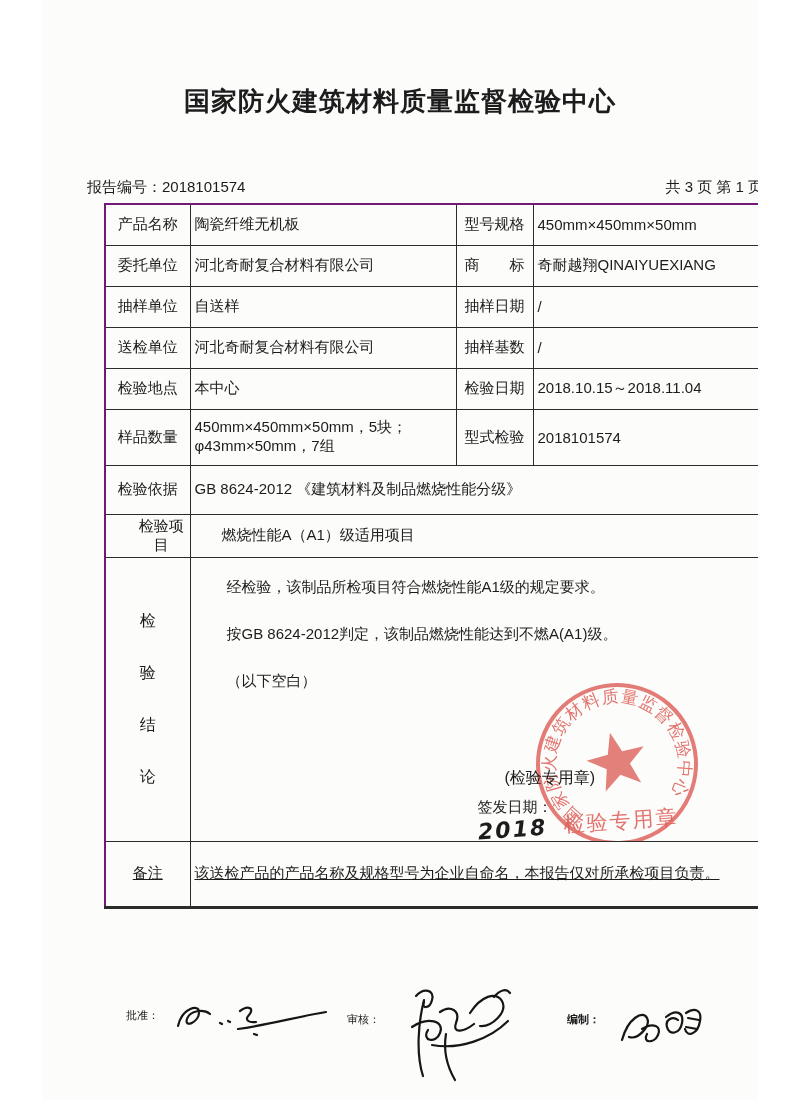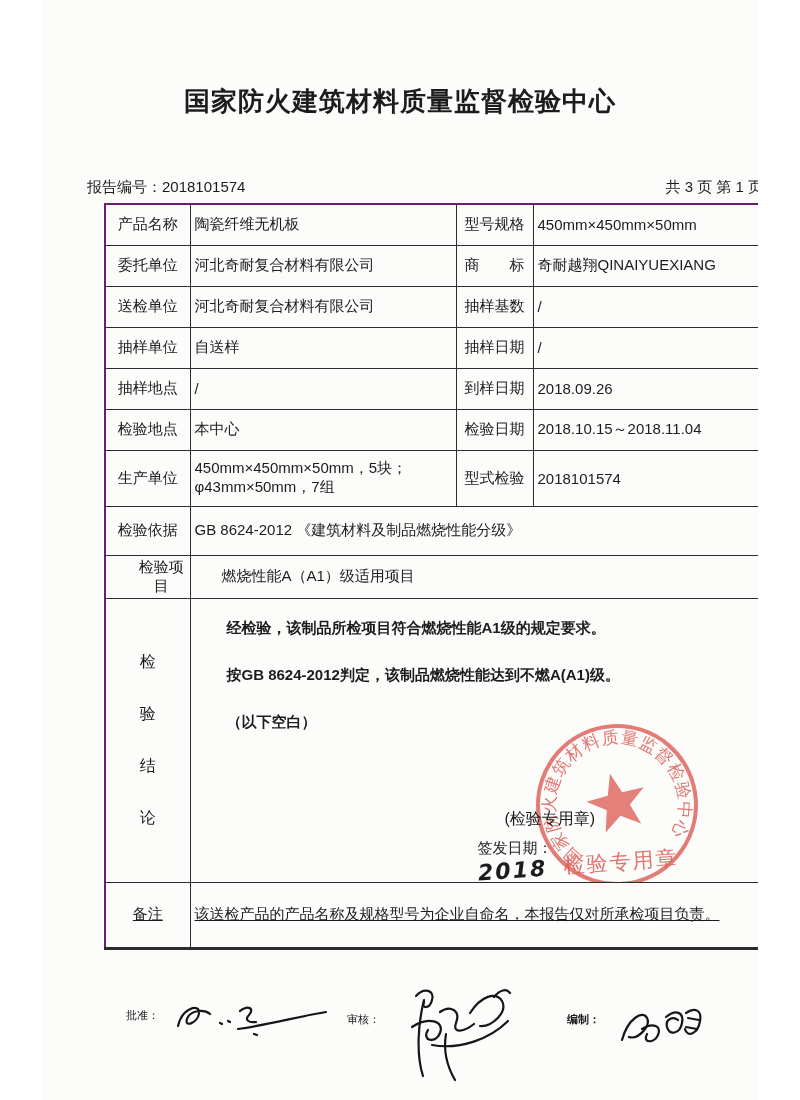--- a/index.html
+++ b/index.html
@@ -37,21 +37,21 @@
   tr.r-basis td { height:49px; }
   tr.r-item  td { height:33px;padding-left:31px; }
   tr.r-concl td { height:283px; }
   tr.rm td { height:66px; }
   .concl-cell { position:relative; vertical-align:top; padding:0 !important; }
   .concl-label {
     display:flex; flex-direction:column; justify-content:center;
     align-items:center; gap:31px; height:283px; font-size:16px;
   }
   .concl-text { padding:20px 16px 0 6px; }
-  .concl-text p { text-indent:2em; margin:0 0 30px 0; line-height:17px;font-weight:bold; }
+  .concl-text p { text-indent:2em; margin:0 0 30px 0; line-height:17px; }
   .seal-note { position:absolute; left:314px; top:210px; font-size:16px; }
   .sign-date {
     position:absolute; left:261px; top:240px; font-size:15px;
     display:flex; align-items:baseline; white-space:nowrap;flex-direction:column;
   }
   .hand {
     font-family:"DejaVu Sans", sans-serif; font-style:italic; font-weight:bold;
     display:inline-block; transform:rotate(-4deg);
   }
   .hand-year  { font-size:22px; margin:0 10px 0 26px; letter-spacing:2px; }
@@ -106,45 +106,39 @@
         <td class="lbl">型号规格</td>
         <td class="val">450mm×450mm×50mm</td>
       </tr>
       <tr class="r-std">
         <td class="lbl">委托单位</td>
         <td class="val">河北奇耐复合材料有限公司</td>
         <td class="lbl">商　　标</td>
         <td class="val">奇耐越翔QINAIYUEXIANG</td>
       </tr>
       <tr class="r-std">
+        <td class="lbl">抽样单位</td>
+        <td class="val">自送样</td>
+        <td class="lbl">抽样日期</td>
+        <td class="val">/</td>
+      </tr>
+      <tr class="r-std">
         <td class="lbl">送检单位</td>
         <td class="val">河北奇耐复合材料有限公司</td>
         <td class="lbl">抽样基数</td>
         <td class="val">/</td>
       </tr>
       <tr class="r-std">
-        <td class="lbl">抽样单位</td>
-        <td class="val">自送样</td>
-        <td class="lbl">抽样日期</td>
-        <td class="val">/</td>
-      </tr>
-      <tr class="r-std">
-        <td class="lbl">抽样地点</td>
-        <td class="val">/</td>
-        <td class="lbl">到样日期</td>
-        <td class="val">2018.09.26</td>
-      </tr>
-      <tr class="r-std">
         <td class="lbl">检验地点</td>
         <td class="val">本中心</td>
         <td class="lbl">检验日期</td>
         <td class="val">2018.10.15～2018.11.04</td>
       </tr>
       <tr class="r-qty">
-        <td class="lbl">生产单位</td>
+        <td class="lbl">样品数量</td>
         <td class="val">450mm×450mm×50mm，5块；φ43mm×50mm，7组</td>
         <td class="lbl">型式检验</td>
         <td class="val">2018101574</td>
       </tr>
       <tr class="r-basis">
         <td class="lbl">检验依据</td>
         <td class="val" colspan="3">GB 8624-2012 《建筑材料及制品燃烧性能分级》</td>
       </tr>
       <tr class="r-item">
         <td class="lbl">检验项目</td>

